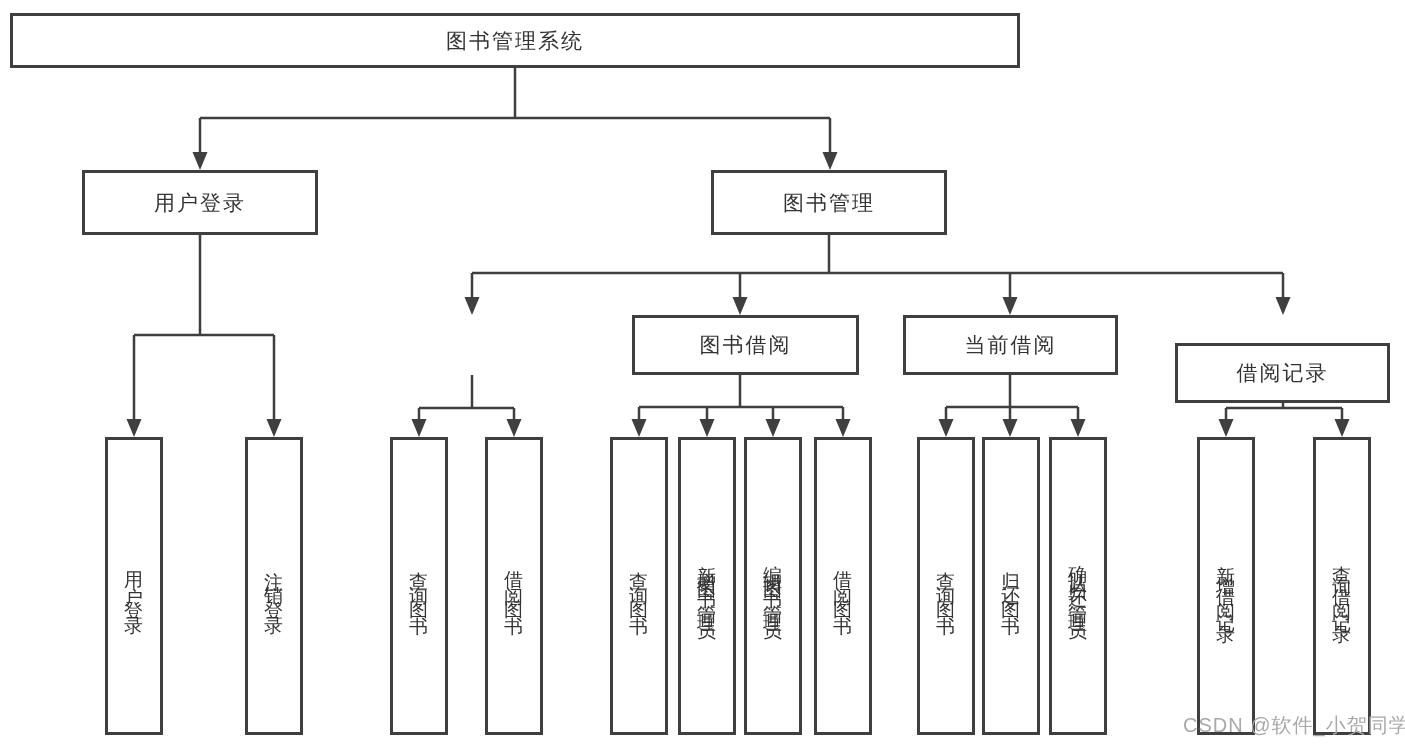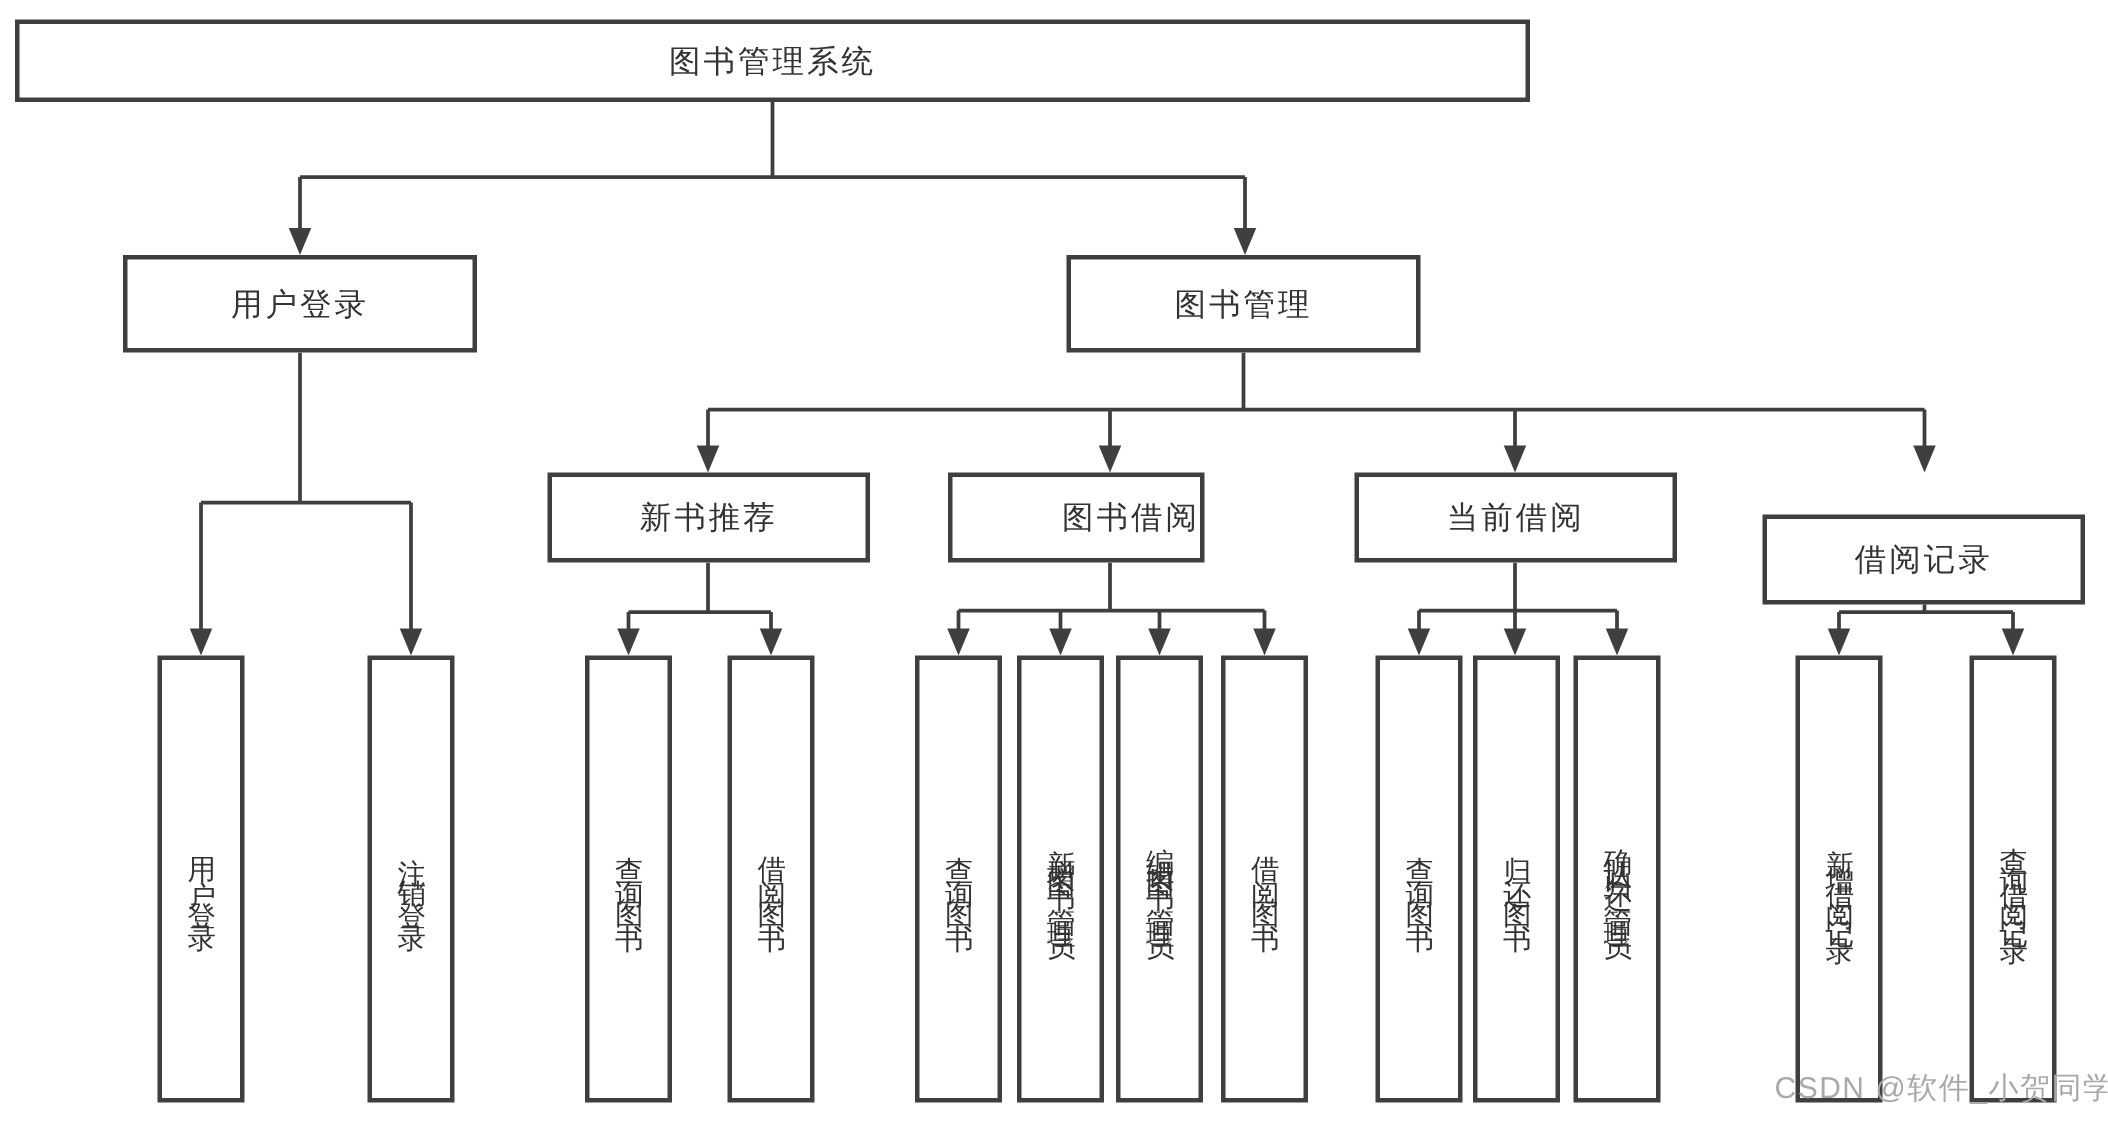--- a/index.html
+++ b/index.html
@@ -94,24 +94,21 @@
     <span>图书管理系统</span>
   </div>
 
   <div class="node hnode" style="left:82px;top:170px;width:236px;height:65px;">
     <span>用户登录</span>
   </div>
   <div class="node hnode" style="left:711px;top:170px;width:236px;height:65px;align-items:center;">
     <span>图书管理</span>
   </div>
 
-  <div class="node hnode" style="left:365px;top:315px;width:215px;height:60px;">
-    <span>新书推荐</span>
-  </div>
-  <div class="node hnode" style="left:632px;top:315px;width:171px;height:60px;justify-content:flex-end;">
+  <div class="node hnode" style="left:632px;top:315px;width:227px;height:60px;">
     <span>图书借阅</span>
   </div>
   <div class="node hnode" style="left:903px;top:315px;width:215px;height:60px;">
     <span>当前借阅</span>
   </div>
   <div class="node hnode" style="left:1175px;top:315px;width:215px;height:60px;margin-top:28px;">
     <span>借阅记录</span>
   </div>
 
   <div class="node vnode ls4" style="left:105px;top:437px;width:58px;height:298px;">

